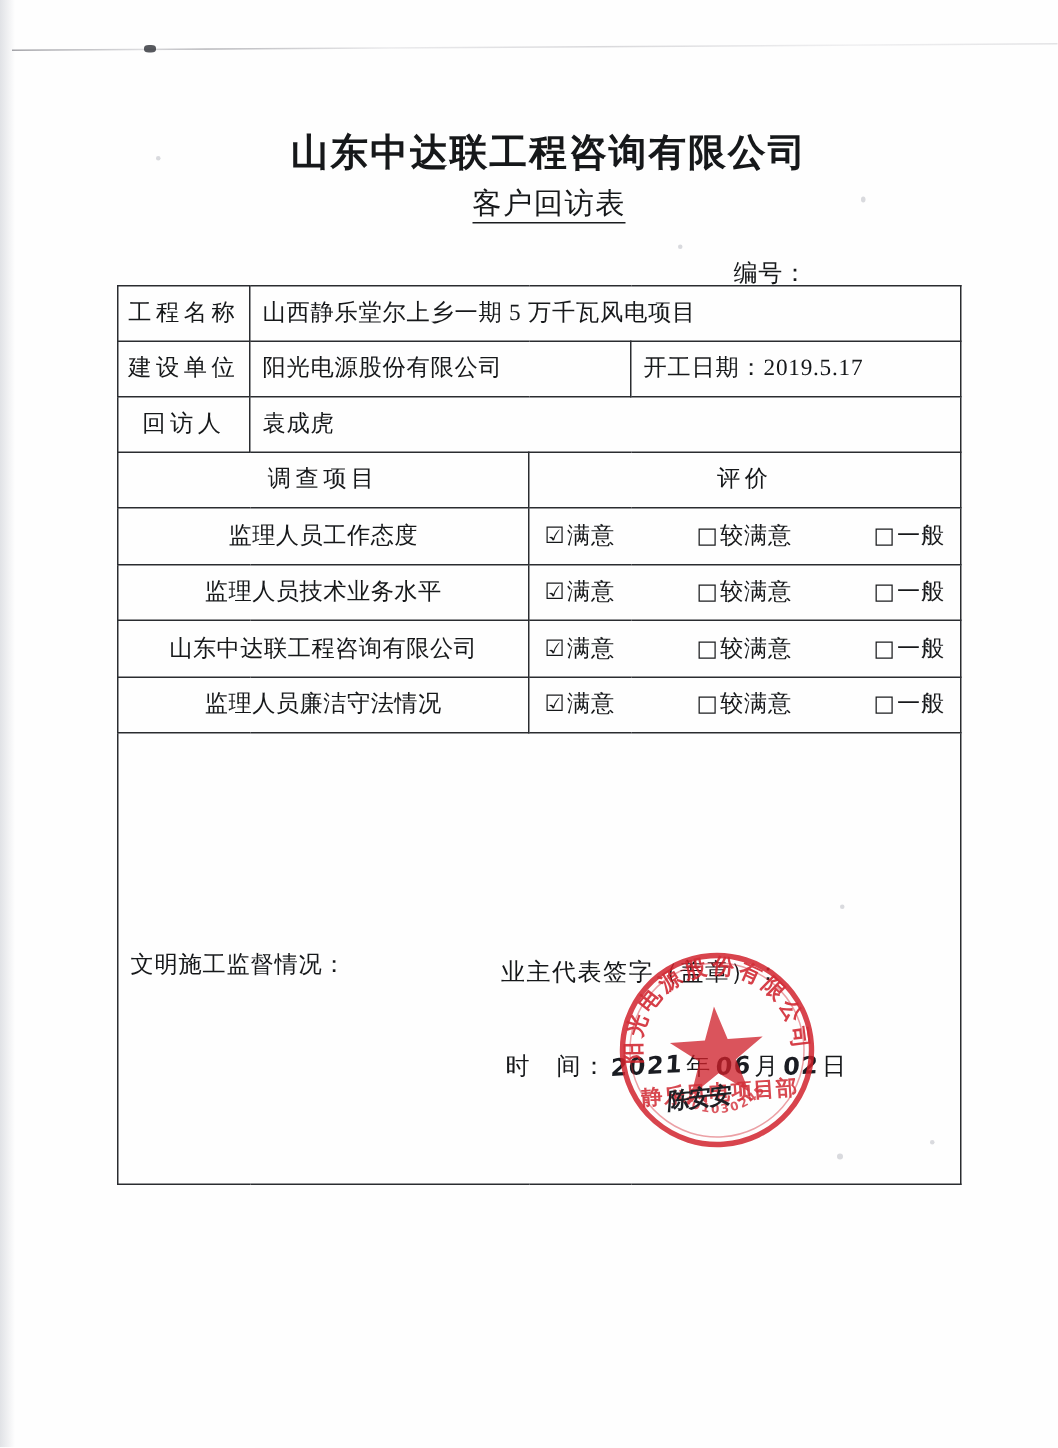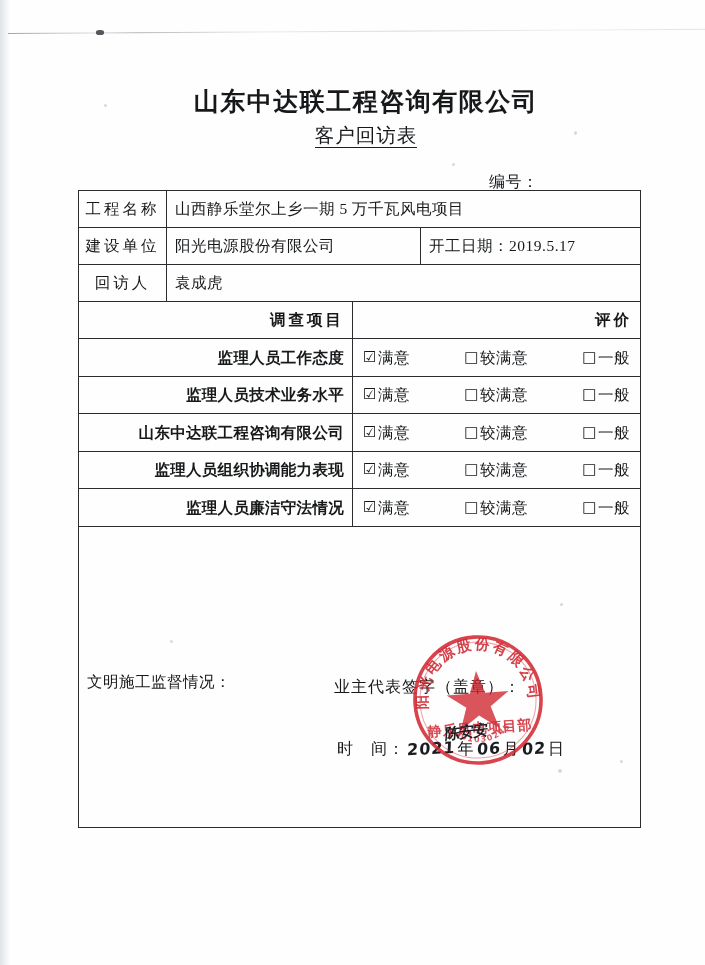--- a/index.html
+++ b/index.html
@@ -110,30 +110,29 @@
     white-space: nowrap;
     padding: 0 4px !important;
   }
   .cell-value {
     text-align: left;
     letter-spacing: .5px;
   }
   .row-info td { height: 36px; }
   .row-section th,
   .cell-section {
-    text-align: right;
+    text-align: center;
     height: 36px;
     letter-spacing: 3px;
-    font-weight: bold;
+    font-weight: normal;
   }
   .cell-item {
-    text-align: right;
+    text-align: center;
     letter-spacing: .3px;
     height: 36.5px;
-    font-weight: bold;
   }
   .cell-eval {
     padding: 0 10px !important;
   }
   .eval-row {
     display: flex;
     align-items: center;
     justify-content: space-between;
     width: 100%;
   }
@@ -315,39 +314,20 @@
               </span>
             <span class="eval-opt">
                 <span class="box">□</span>
                 <span>一般</span>
               </span>
           </span>
         </td>
       </tr>
 
 
-      <tr>
-        <td class="cell-item" colspan="2">监理人员组织协调能力表现</td>
-        <td class="cell-eval" colspan="2">
-          <span class="eval-row">
-            <span class="eval-opt">
-                <span class="box">☑</span>
-                <span>满意</span>
-              </span>
-            <span class="eval-opt">
-                <span class="box">□</span>
-                <span>较满意</span>
-              </span>
-            <span class="eval-opt">
-                <span class="box">□</span>
-                <span>一般</span>
-              </span>
-          </span>
-        </td>
-      </tr>
 
       <tr>
         <td class="cell-item" colspan="2">监理人员廉洁守法情况</td>
         <td class="cell-eval" colspan="2">
           <span class="eval-row">
             <span class="eval-opt">
                 <span class="box">☑</span>
                 <span>满意</span>
               </span>
             <span class="eval-opt">

